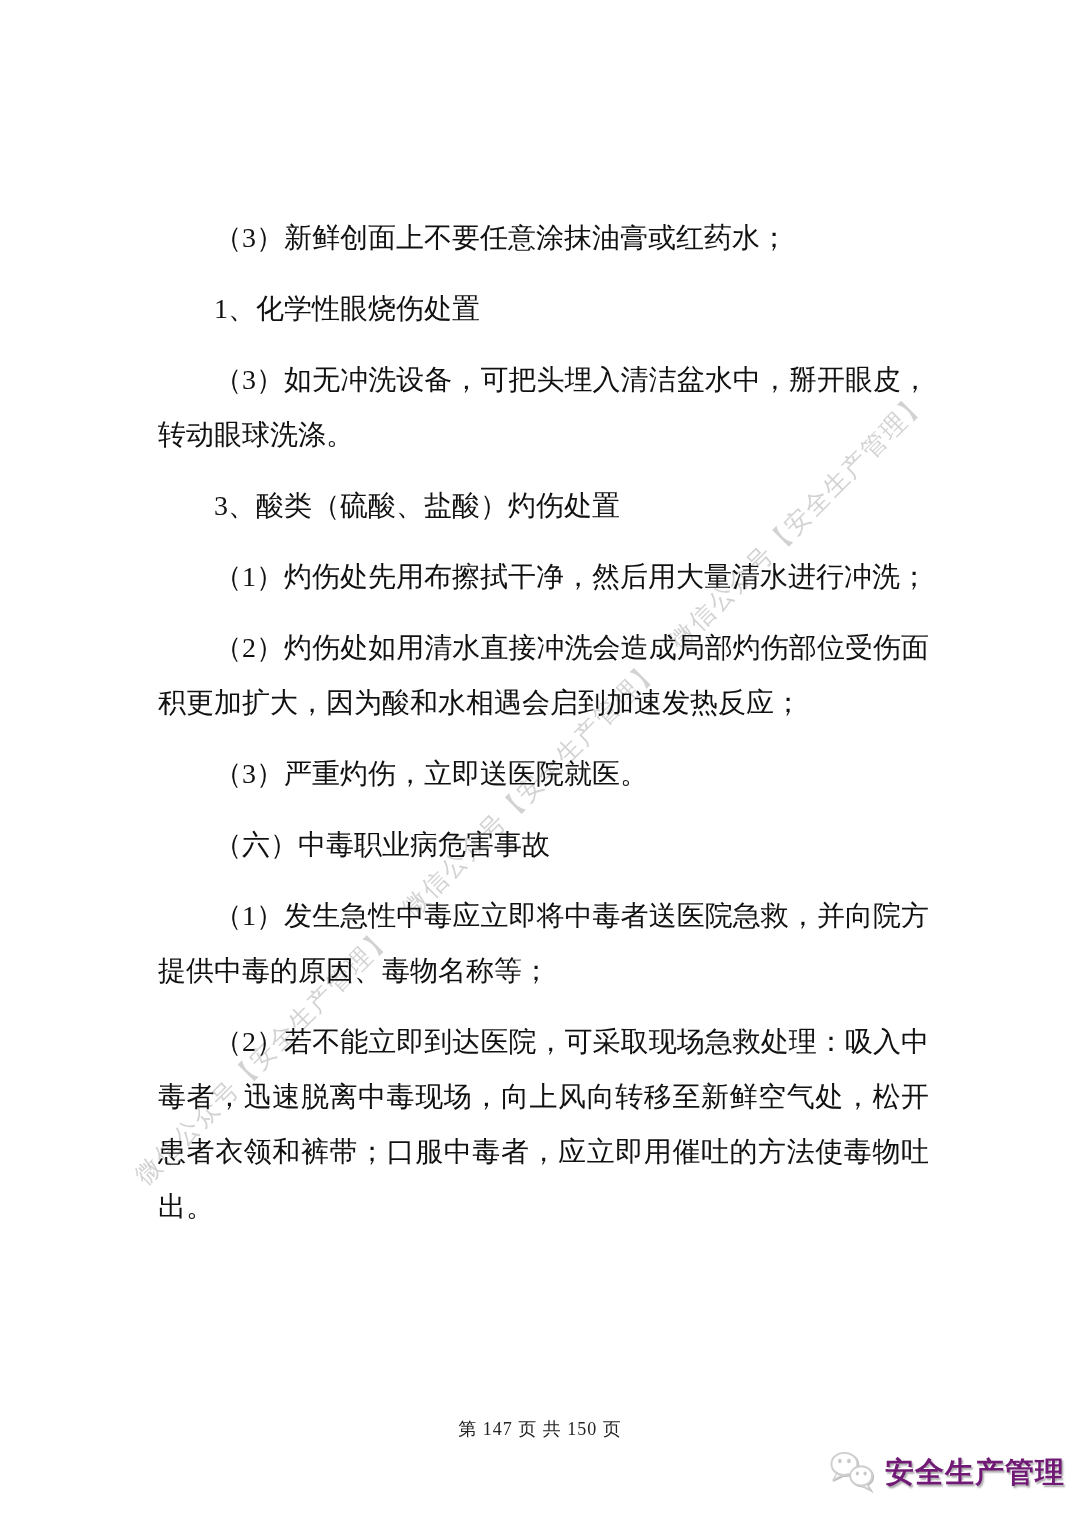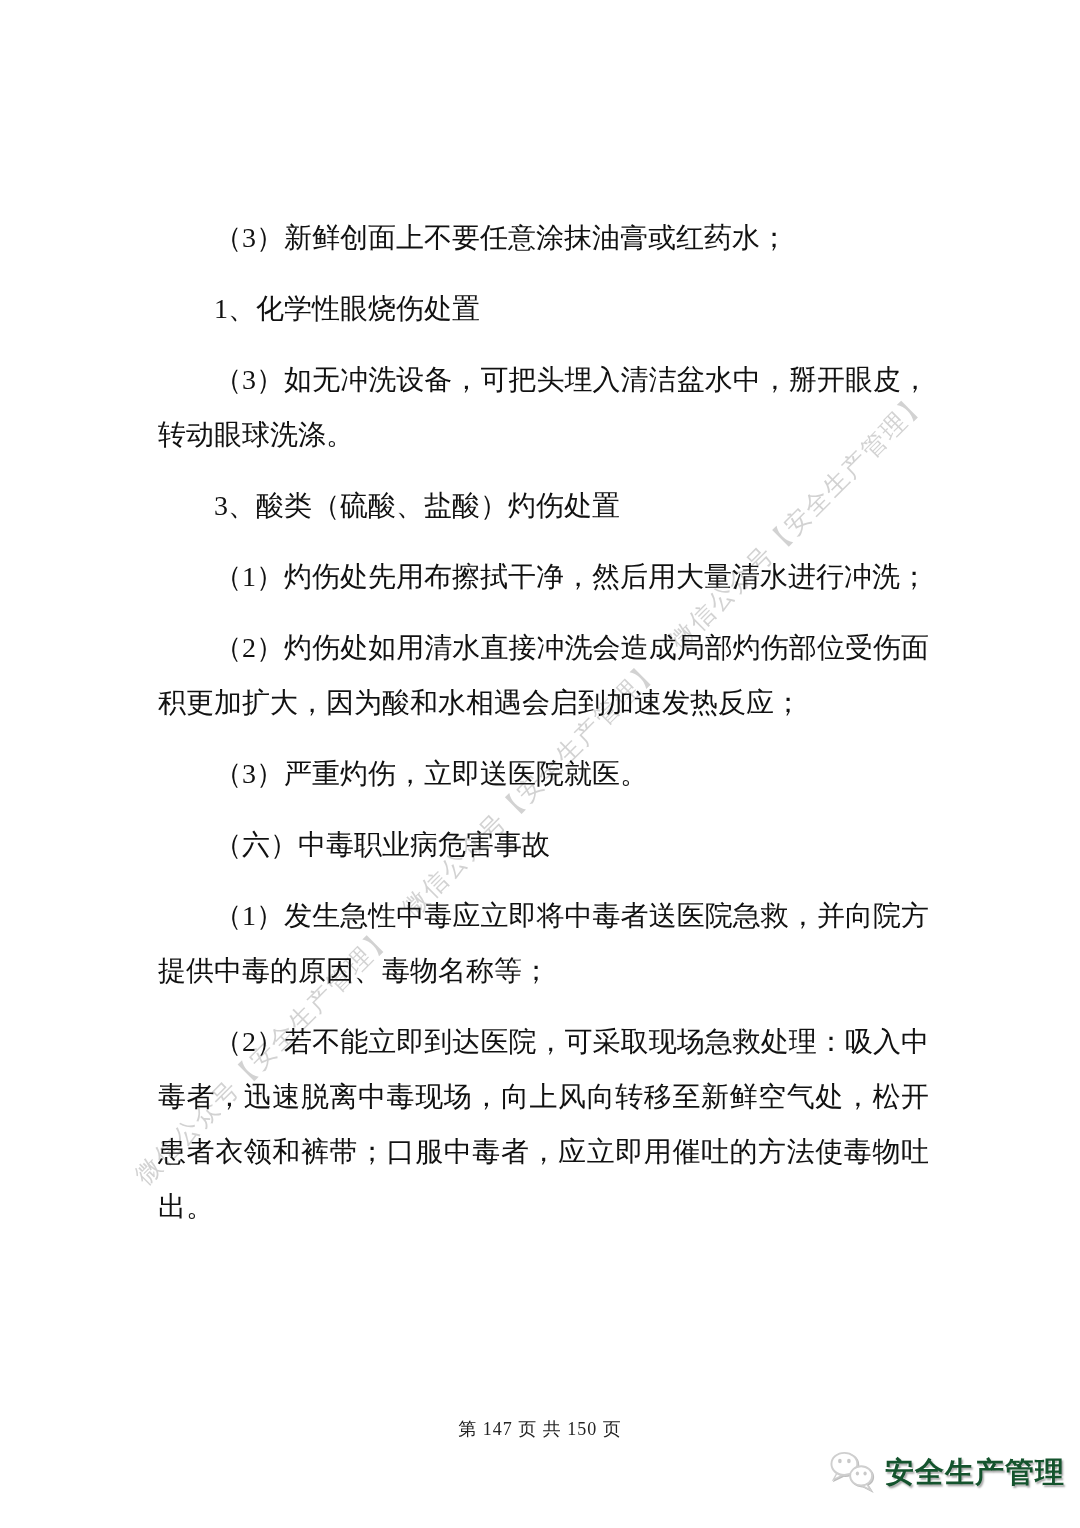--- a/index.html
+++ b/index.html
@@ -63,21 +63,21 @@
     z-index:2;
   }
   .wx-icon{
     filter:drop-shadow(1px 1.5px 0.5px #bdbdbd);
     flex:0 0 auto;
   }
   .brand-text{
     font-size:29px;
     font-weight:700;
     letter-spacing:1px;
-    color:#14532d;
+    color:#701a75;
     text-shadow:-1px -1px 0 #ffffff, 1.5px 2px 2px #a6a6a6;
     white-space:nowrap;
   }
 </style>
 </head>
 <body>
 
 <div class="page">
 
   <div class="watermark">微信公众号【安全生产管理】　微信公众号【安全生产管理】　微信公众号【安全生产管理】</div>

